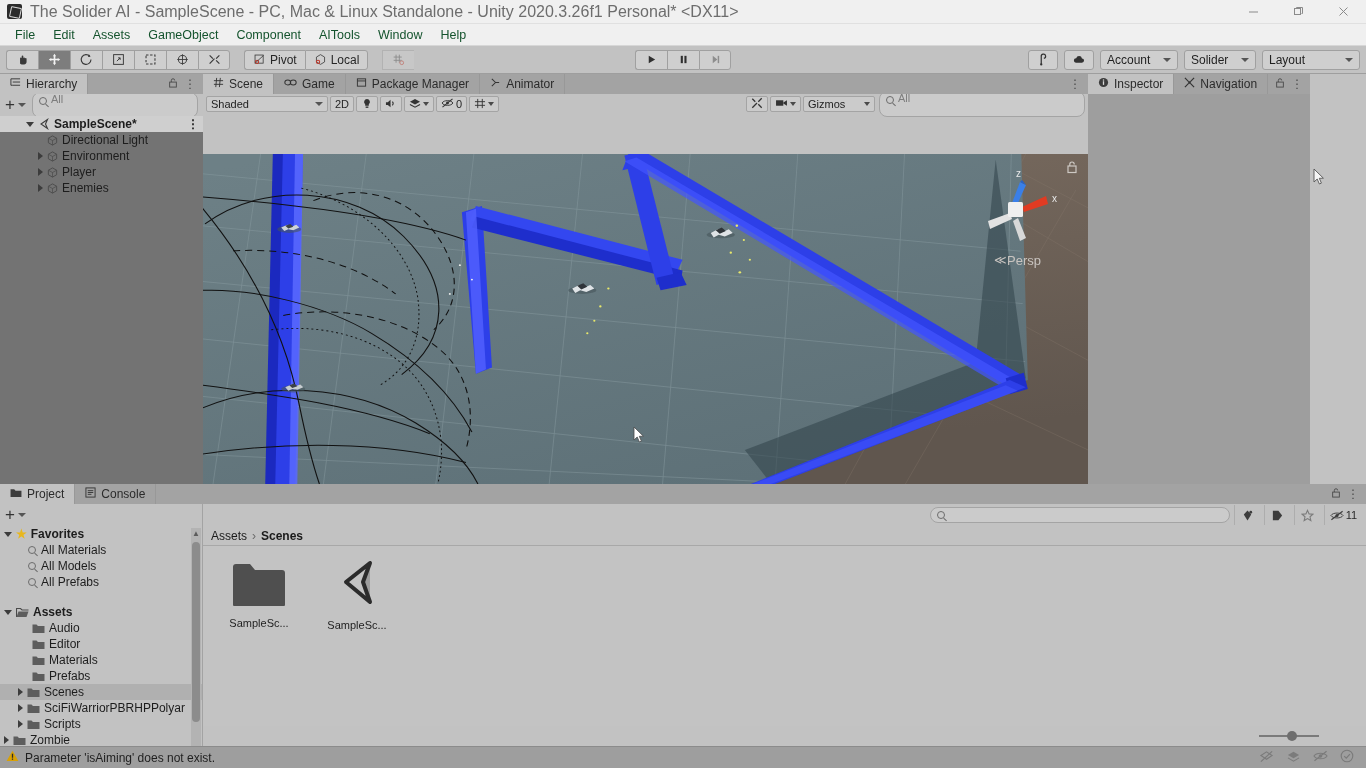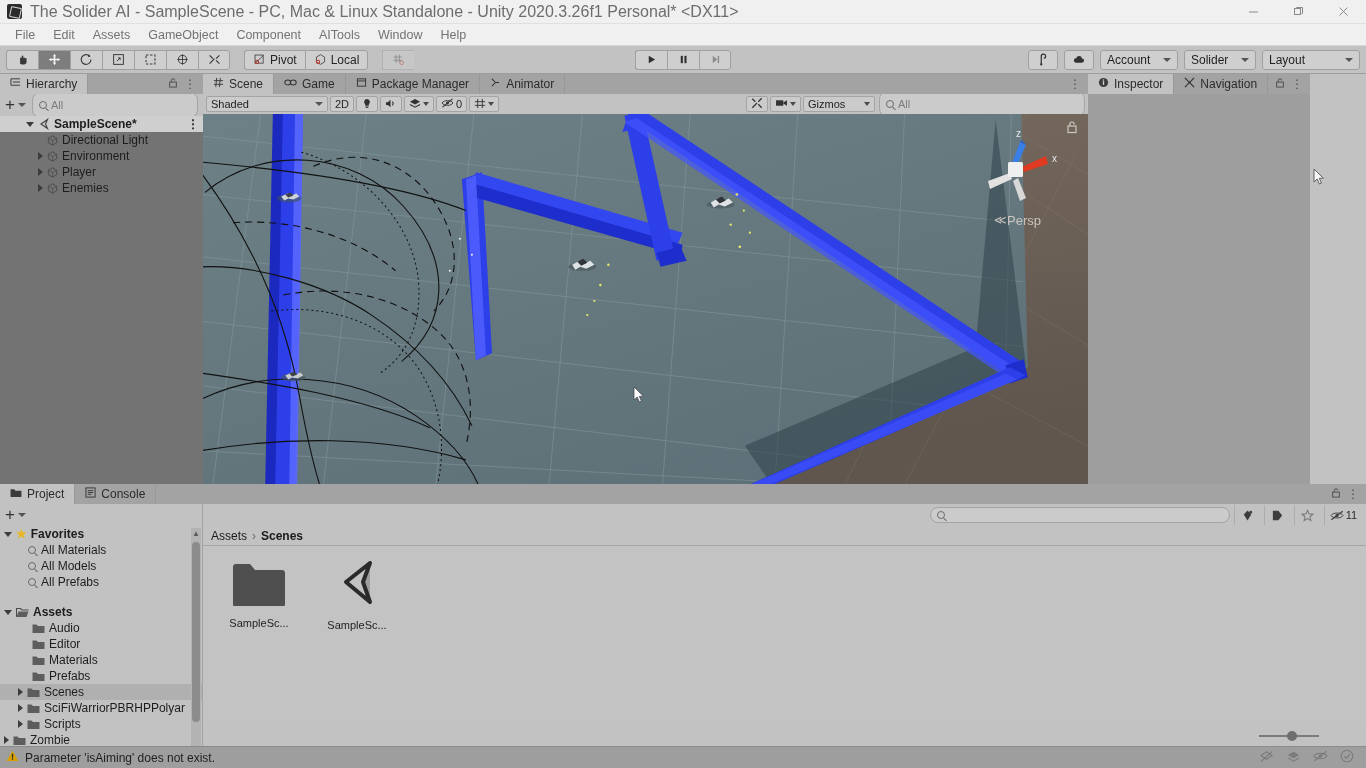--- a/index.html
+++ b/index.html
@@ -32,21 +32,21 @@
   .wincontrols { margin-left: auto; display: flex; height: 24px; }
   .wc { width: 45px; height: 24px; display: flex; align-items: center; justify-content: center;
         color: #8a8a8a; font-size: 13px; }
   .wc svg { display: block; }
 
   
   .menubar {
     height: 22px; background: #f0f0f0; display: flex; align-items: center;
     padding-left: 6px; flex: none; border-bottom: 1px solid #d7d7d7;
   }
-  .menu-item { padding: 2px 9px; font-size: 12.5px; color: #737373; }
+  .menu-item { padding: 2px 9px; font-size: 12.5px; color: #14532d; }
 
   
   .toolbar {
     height: 28px; background: #c2c2c2; display: flex; align-items: center;
     border-bottom: 1px solid #9e9e9e; flex: none; padding: 0 6px;
   }
   .tgroup { display: flex; align-items: center; }
   .tbtn {
     height: 20px; min-width: 32px; background: #cfcfcf; border: 1px solid #a0a0a0;
     border-right-width: 0; display: flex; align-items: center; justify-content: center;
@@ -108,41 +108,41 @@
 
   .panel { background: #c2c2c2; flex: 1; display: flex; flex-direction: column; min-height: 0; }
   .panel-toolbar {
     height: 22px; background: #c2c2c2; display: flex; align-items: center;
     gap: 6px; padding: 0 5px; flex: none;
   }
   .plus-dd { display: flex; align-items: center; gap: 3px; color: #333; }
   .plus { font-size: 17px; line-height: 12px; font-weight: 300; }
   .searchfield {
     flex: 1; height: 16px; background: #cbcbcb; border: 1px solid #a4a4a4; border-radius: 8px;
-    display: flex; align-items: center; padding: 12px 6px; gap: 4px;
+    display: flex; align-items: flex-end; padding: 12px 6px; gap: 4px;
     font-size: 11px; color: #7d7d7d;
   }
   .mag { width: 8px; height: 8px; border: 1.3px solid #6c6c6c; border-radius: 50%; position: relative; flex:none;}
   .mag::after { content: ""; position: absolute; right: -3px; bottom: -2px; width: 4px; height: 1.3px;
                 background: #6c6c6c; transform: rotate(42deg); }
 
   
   .hierarchy { flex: 1; background: #737373; overflow: hidden; position: relative; }
   .h-row { height: 16px; display: flex; align-items: center; font-size: 12px; color: #1d1d1d; padding-right: 4px; }
   .h-row.scene-row { background: #cfcfcf; font-weight: bold; }
   .tri { width: 0; height: 0; border-top: 4px solid transparent; border-bottom: 4px solid transparent;
          border-left: 5px solid #3c3c3c; margin-right: 4px; flex: none; }
   .tri.open { border-left: 4px solid transparent; border-right: 4px solid transparent;
               border-top: 5px solid #3c3c3c; border-bottom: 0; }
   .tri.blank { border: 0; width: 5px; margin-right: 4px; }
   .cube-ico { width: 11px; height: 11px; margin-right: 4px; flex: none; color: #4b4b4b; }
   .scene-ico { width: 12px; height: 12px; margin-right: 4px; flex: none; }
 
   
-  .sceneview-wrap { flex: 1; display: flex; flex-direction: column; background: #c2c2c2; min-height: 0; }
+  .sceneview-wrap { flex: 1; display: flex; flex-direction: column; background: #c2c2c2; min-height: 0; gap: 40px; }
   .scene-toolbar {
     height: 20px; background: #c2c2c2; display: flex; align-items: center; gap: 2px;
     padding: 0 3px; flex: none;
   }
   .sdrop {
     height: 16px; background: #cbcbcb; border: 1px solid #a4a4a4; border-radius: 2px;
     display: flex; align-items: center; padding: 0 4px; font-size: 11px; color: #222;
   }
   .sbtn {
     height: 16px; min-width: 22px; padding: 0 4px; background: #cbcbcb; border: 1px solid #a4a4a4;

